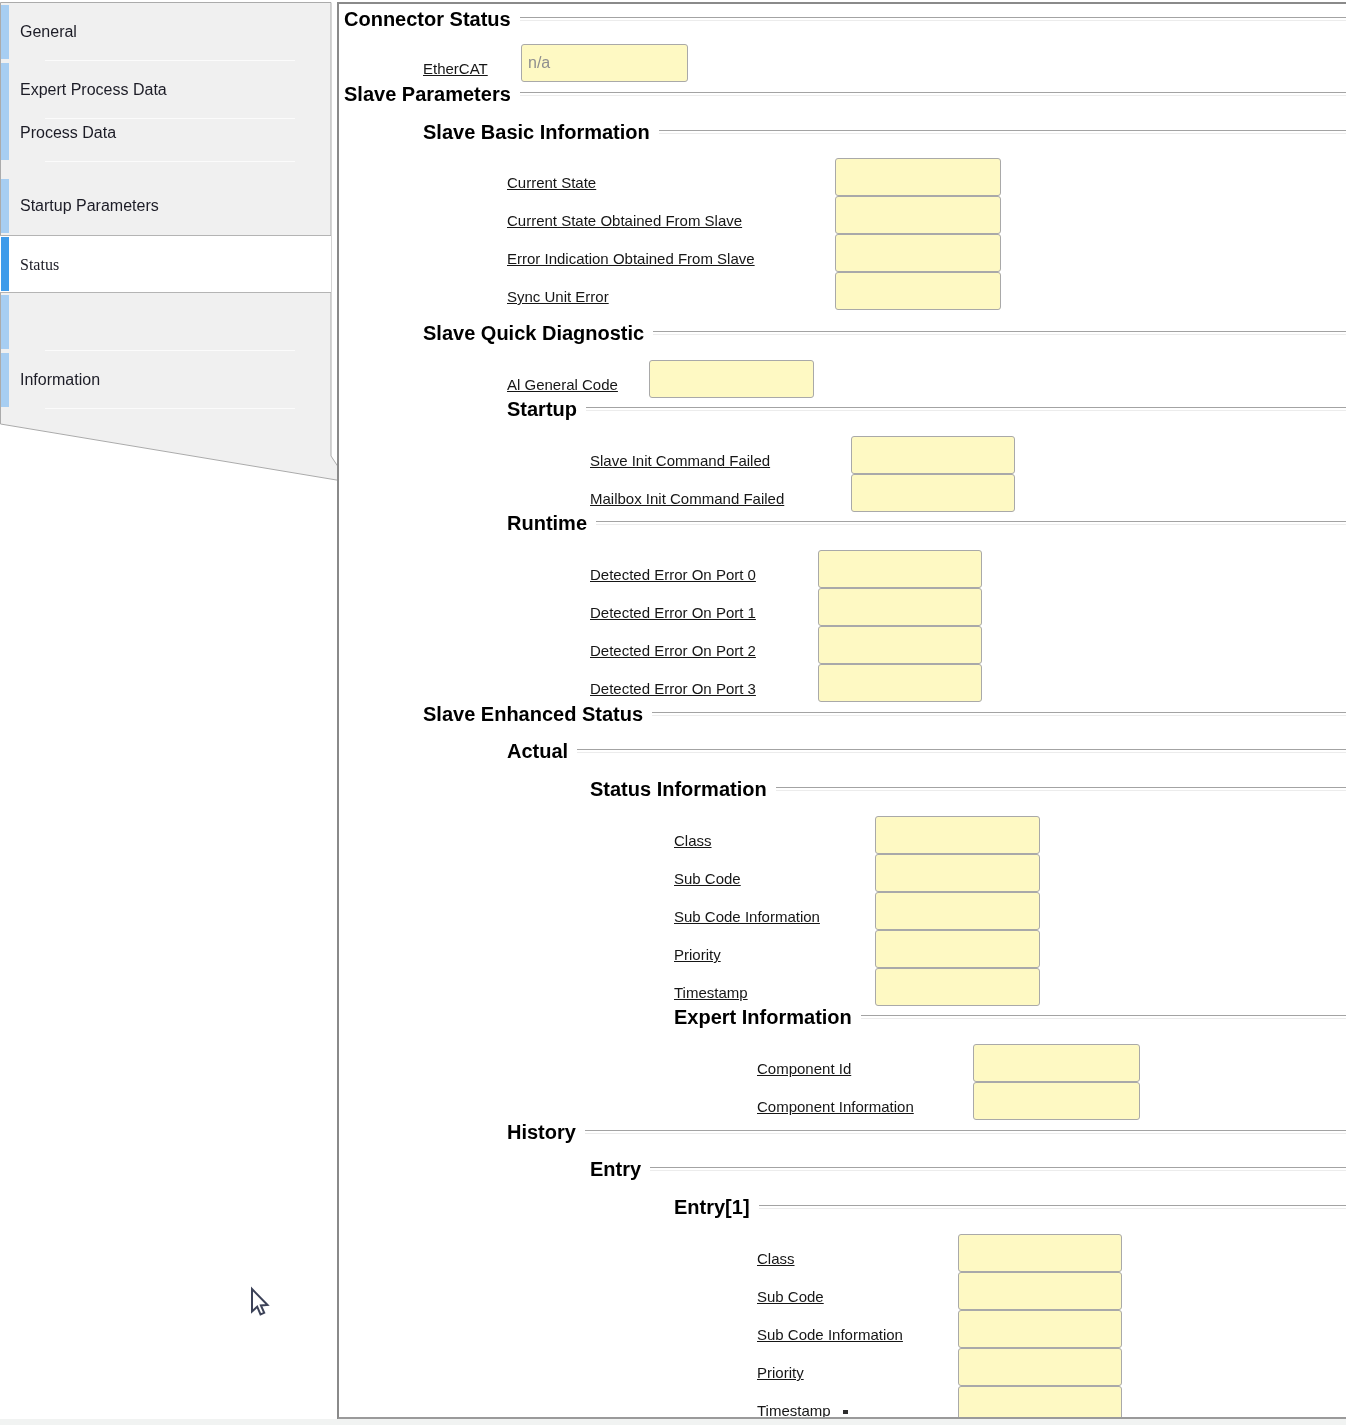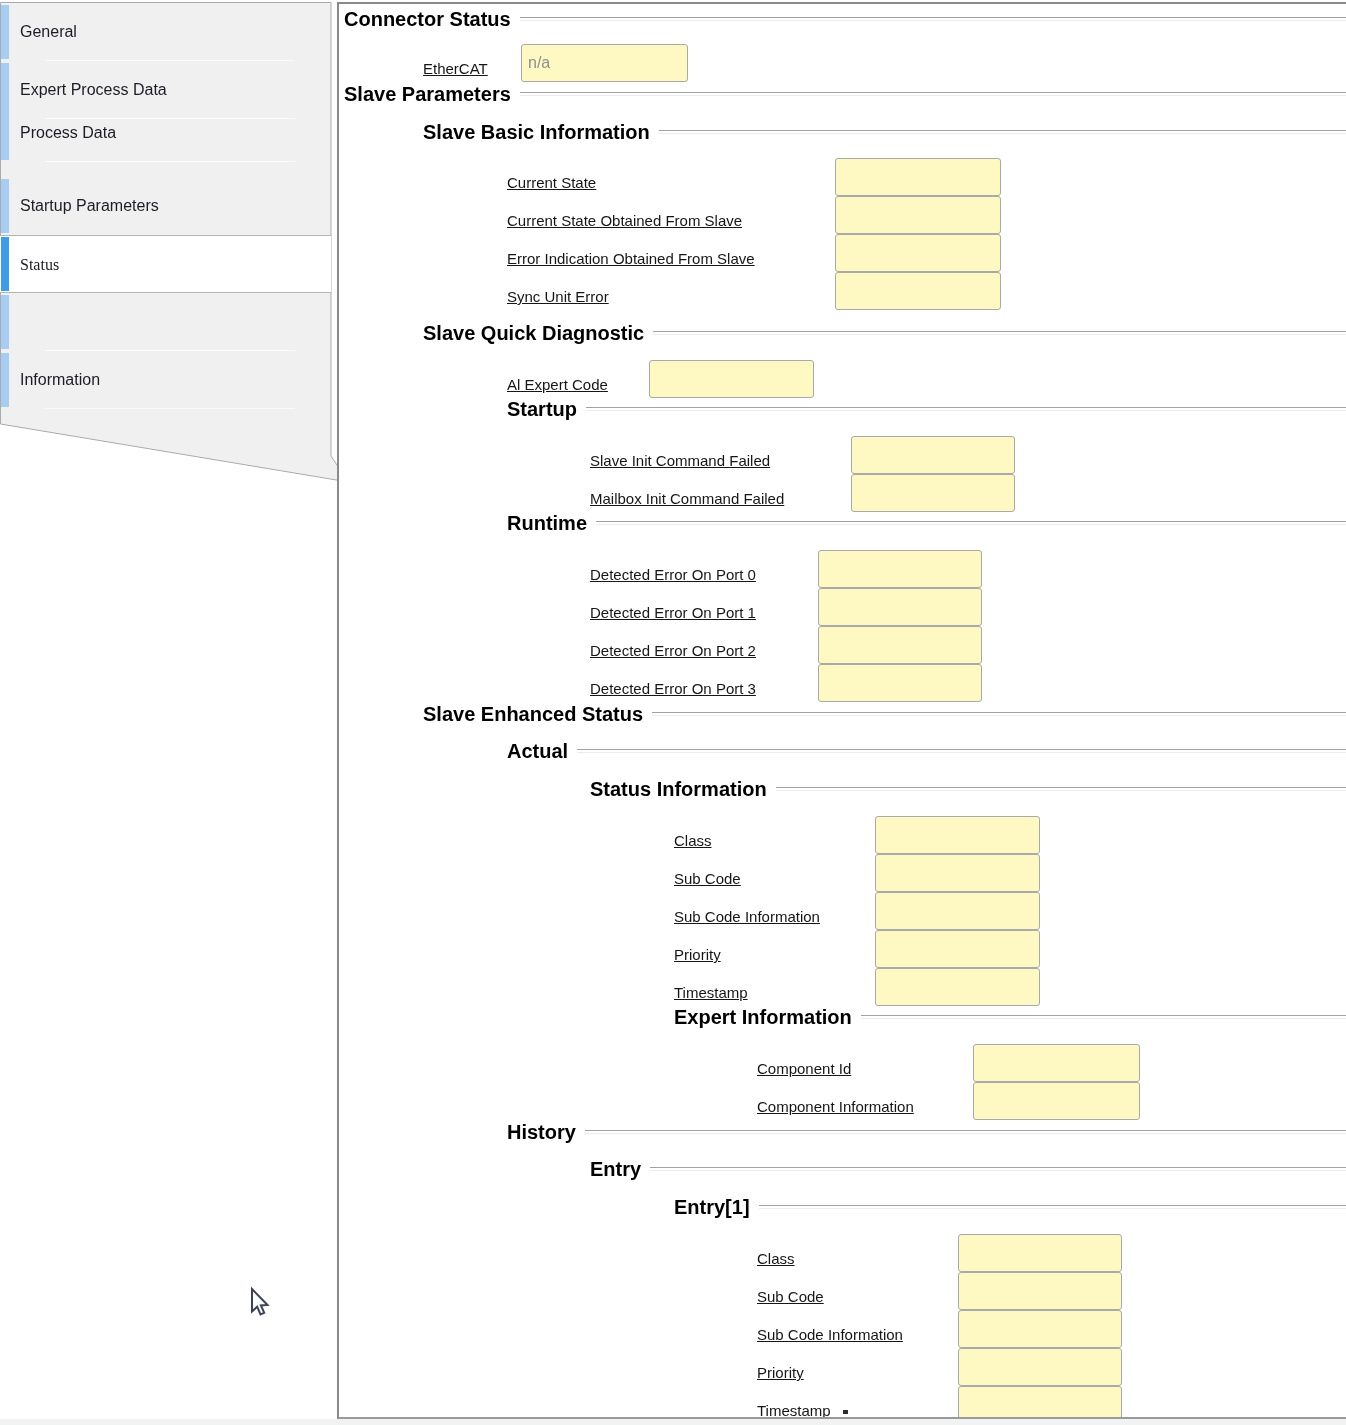--- a/index.html
+++ b/index.html
@@ -144,21 +144,21 @@
     <span class="flbl">Sync Unit Error</span>
     <input class="box" readonly="" value="" style="">
   </div>
 
   <div class="hdr l1" style="margin-top:28px">
     <span>Slave Quick Diagnostic</span>
     <span class="line"></span>
   </div>
 
   <div class="row row-quick" style="margin-top:12px">
-    <span class="flbl">Al Expert Code</span>
+    <span class="flbl">Al General Code</span>
     <input class="box" readonly="" value="" style="">
   </div>
 
   <div class="hdr l2" style="margin-top:16px">
     <span>Startup</span>
     <span class="line"></span>
   </div>
 
   <div class="row row-startup" style="margin-top:12px">
     <span class="flbl">Slave Init Command Failed</span>

